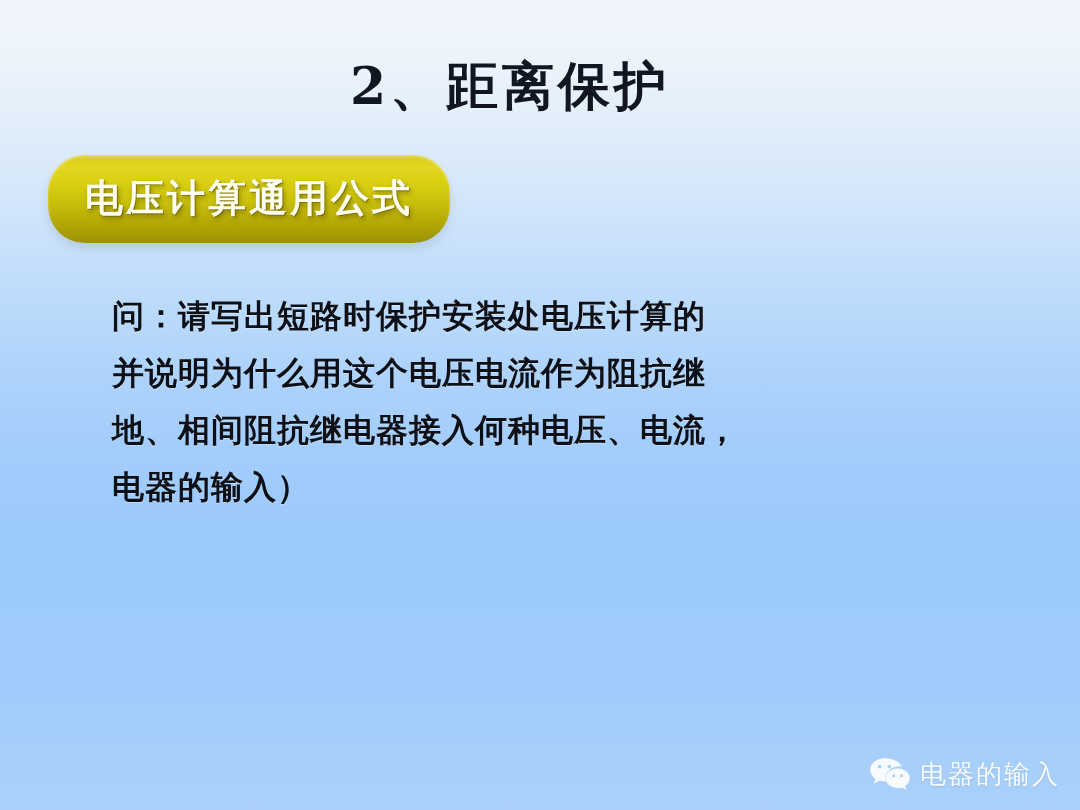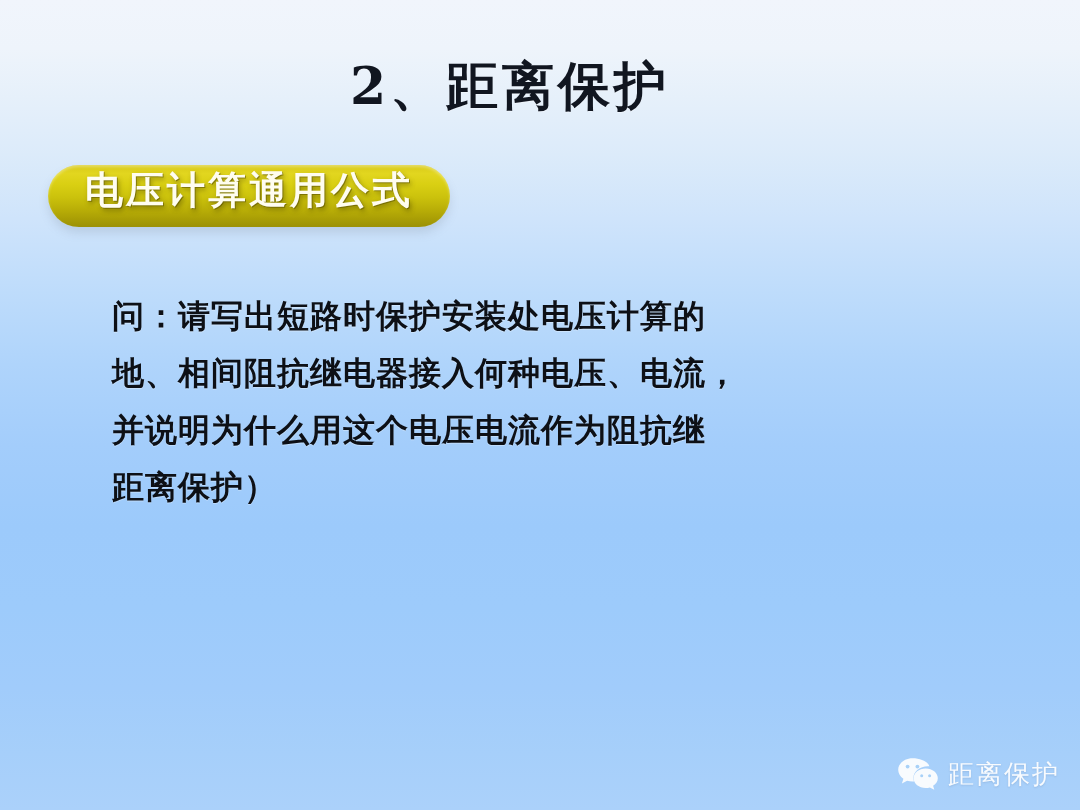--- a/index.html
+++ b/index.html
@@ -47,37 +47,37 @@
     letter-spacing: 4px;
     color: #111620;
     text-shadow: 0 1px 0 rgba(255,255,255,0.35);
     white-space: nowrap;
   }
 
   
   #badge {
     position: absolute;
     left: 48px;
-    top: 165px;
+    top: 155px;
     width: 402px;
-    height: 62px;
+    height: 88px;
     border-radius: 37px;
     background: linear-gradient(to bottom,
         #d8c918 0%,
         #e2d61f 14%,
         #d9cf12 32%,
         #cbc20c 52%,
         #b9ae07 72%,
         #a89d05 88%,
         #9b9104 100%);
     box-shadow:
         0 6px 10px rgba(120,130,150,0.22),
         inset 0 2px 3px rgba(255,255,255,0.35);
     display: flex;
-    align-items: flex-start;
+    align-items: center;
     justify-content: center;
   }
   #badge-label {
     font-family: "DejaVu Sans", "Liberation Sans", sans-serif;
     font-size: 38px;
     font-weight: 700;
     letter-spacing: 3px;
     color: #fffdf0;
     text-shadow:
         1px 1px 0 rgba(90,80,0,0.55),
@@ -134,32 +134,32 @@
 <div id="slide">
 
   <div id="slide-title">2、距离保护</div>
 
   <div id="badge">
     <span id="badge-label">电压计算通用公式</span>
   </div>
 
   <div id="body-text">
     <div class="body-line">问：请写出短路时保护安装处电压计算的</div>
+    <div class="body-line">并说明为什么用这个电压电流作为阻抗继</div>
     <div class="body-line">地、相间阻抗继电器接入何种电压、电流，</div>
-    <div class="body-line">并说明为什么用这个电压电流作为阻抗继</div>
-    <div class="body-line">距离保护）</div>
+    <div class="body-line">电器的输入）</div>
   </div>
 
   <div id="watermark">
     <span>
       <svg id="wechat-icon" viewBox="0 0 42 36" xmlns="http://www.w3.org/2000/svg" aria-hidden="true">
         <path d="M15.5 2.2C7.6 2.2 1.2 7.4 1.2 13.8c0 3.6 2.0 6.8 5.2 9.0l-1.5 4.6 5.2-2.7c1.7 0.5 3.5 0.8 5.4 0.8 0.5 0 1.0 0 1.5-0.06-0.4-1.1-0.6-2.2-0.6-3.4 0-6.6 6.4-11.9 14.4-11.9 0.5 0 1.0 0.02 1.5 0.07C31.2 5.9 24.0 2.2 15.5 2.2z" fill="#ffffff"></path>
         <circle cx="10.6" cy="10.6" r="1.9" fill="#a9d2f8"></circle>
         <circle cx="20.4" cy="10.6" r="1.9" fill="#a9d2f8"></circle>
         <path d="M40.8 22.2c0-5.4-5.4-9.8-12.1-9.8s-12.1 4.4-12.1 9.8c0 5.4 5.4 9.8 12.1 9.8 1.5 0 2.9-0.2 4.2-0.6l4.4 2.3-1.2-3.9c2.9-1.8 4.7-4.5 4.7-7.6z" fill="#ffffff"></path>
         <circle cx="24.7" cy="19.7" r="1.5" fill="#a9d2f8"></circle>
         <circle cx="32.6" cy="19.7" r="1.5" fill="#a9d2f8"></circle>
       </svg>
     </span>
-    <span id="watermark-label">距离保护</span>
+    <span id="watermark-label">电器的输入</span>
   </div>
 
 </div>
 
 </body></html>

